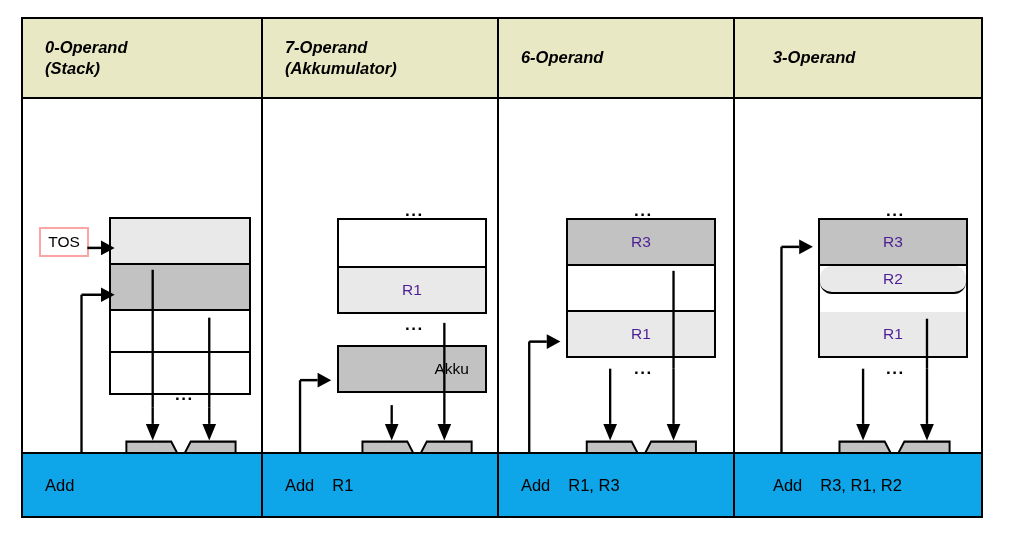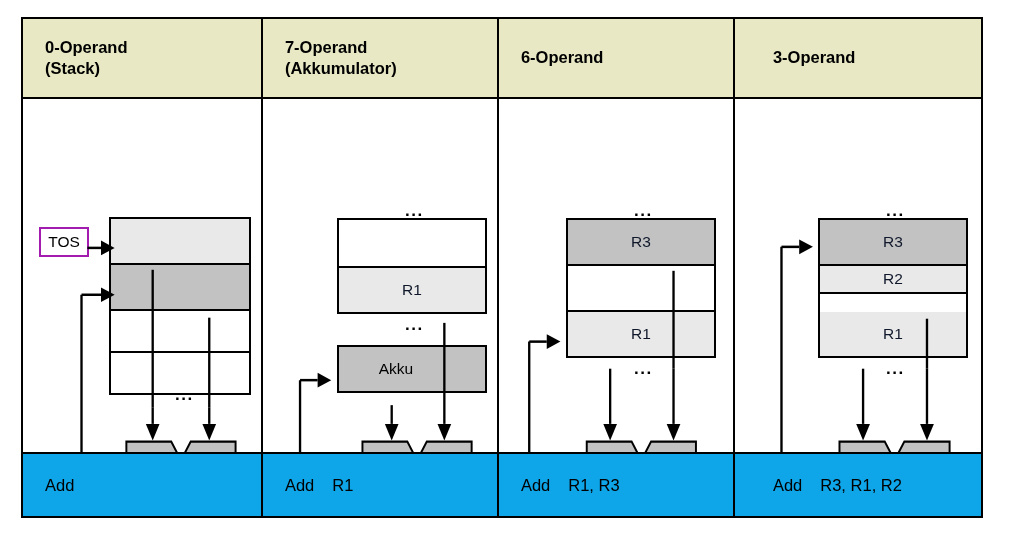--- a/index.html
+++ b/index.html
@@ -31,20 +31,21 @@
     display: flex;
     width: 100%;
     box-sizing: border-box;
   }
 
   .row-header {
     height: 80px;
     background: #e8e8c4;
     border-bottom: 2px solid #000;
     flex: 0 0 auto;
+    font-style: italic;
   }
 
   .row-body {
     flex: 1 1 auto;
     border-bottom: 2px solid #000;
     background: #ffffff;
     min-height: 0;
   }
 
   .row-footer {
@@ -97,50 +98,50 @@
 
   .box {
     position: absolute;
     box-sizing: border-box;
     border: 2px solid #000;
     background: #ffffff;
     font-size: 15.5px;
     color: #000;
     display: flex;
     align-items: center;
-    justify-content: center;
+    justify-content: flex-end;
   }
   .fill-light { background: #e9e9e9; }
   .fill-dark  { background: #c2c2c2; }
   .fill-white { background: #ffffff; }
 
   .regfile {
     position: absolute;
     box-sizing: border-box;
     border: 2px solid #000;
     background: #ffffff;
   }
   .regrow {
     position: absolute;
     left: 0;
     box-sizing: border-box;
     width: 100%;
     display: flex;
     align-items: center;
     justify-content: center;
     font-size: 15.5px;
-    color: #0f172a;
+    color: #4c1d95;
     border-bottom: 2px solid #000;
   }
   .regrow.last { border-bottom: none; }
 
   .tos-box {
     position: absolute;
     box-sizing: border-box;
-    border: 2px solid #a21caf;
+    border: 2px solid #fca5a5;
     background: #ffffff;
     display: flex;
     align-items: center;
     justify-content: center;
     font-size: 15.5px;
     color: #000;
   }
 
   .ellipsis {
     position: absolute;
@@ -315,21 +316,21 @@
 
     <div class="cell col-3">
       <div class="diagram">
 
         <div class="ellipsis" style="left:135px; top:103px;">...</div>
 
         <div class="regfile" style="left:67px; top:119px; width:150px; height:140px;">
           <div class="regrow fill-dark" style="top:0; height:46px;">
             <span>R3</span>
           </div>
-          <div class="regrow fill-light" style="top:46px; height:28px;">
+          <div class="regrow fill-light" style="top:46px; height:28px;border-radius:12px;">
             <span>R2</span>
           </div>
           <div class="regrow fill-light last" style="top:92px; height:44px;">
             <span>R1</span>
           </div>
         </div>
 
         <div class="ellipsis" style="left:135px; top:261px;">...</div>
 
         <svg class="wires" viewBox="0 0 234 339" preserveAspectRatio="none">

